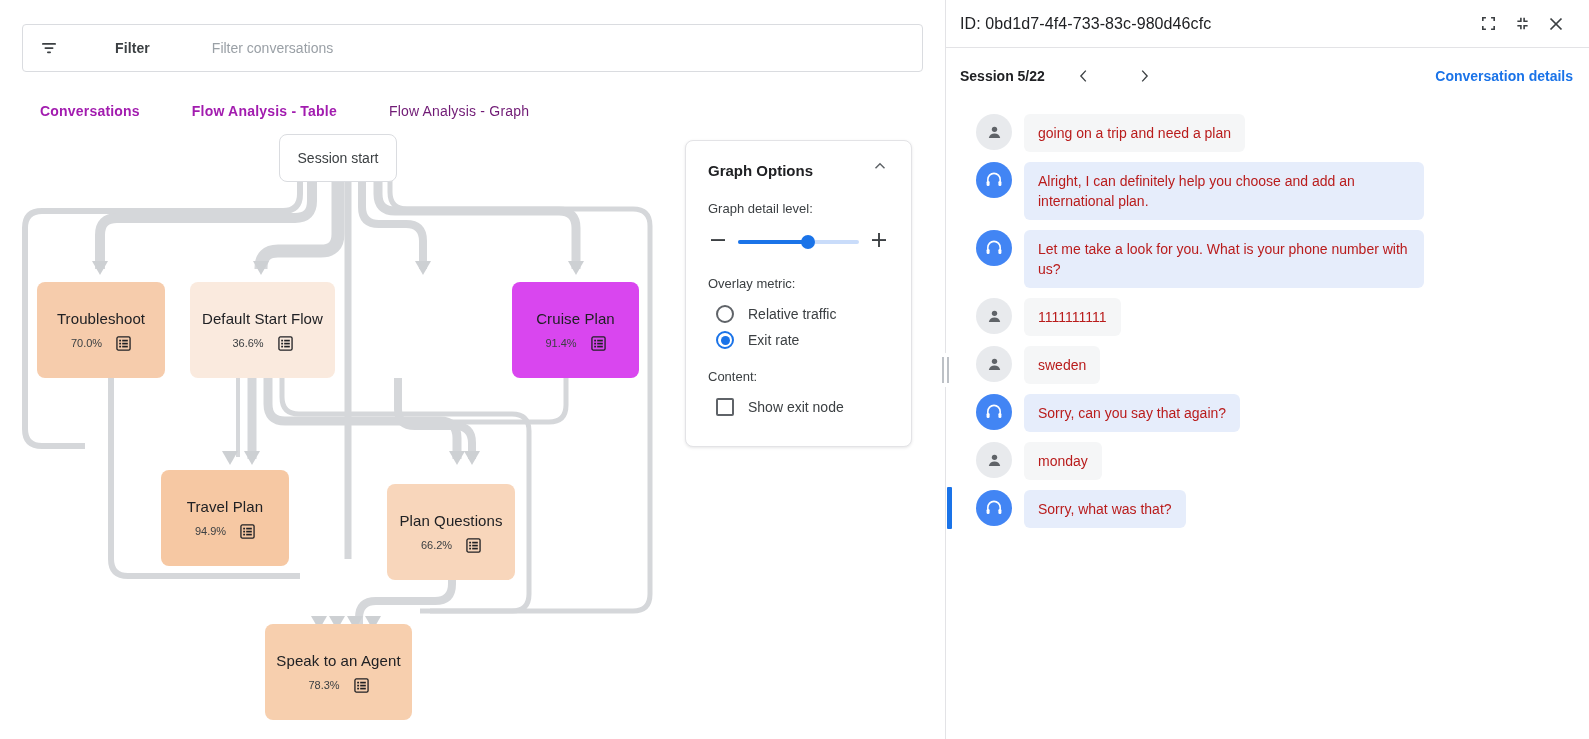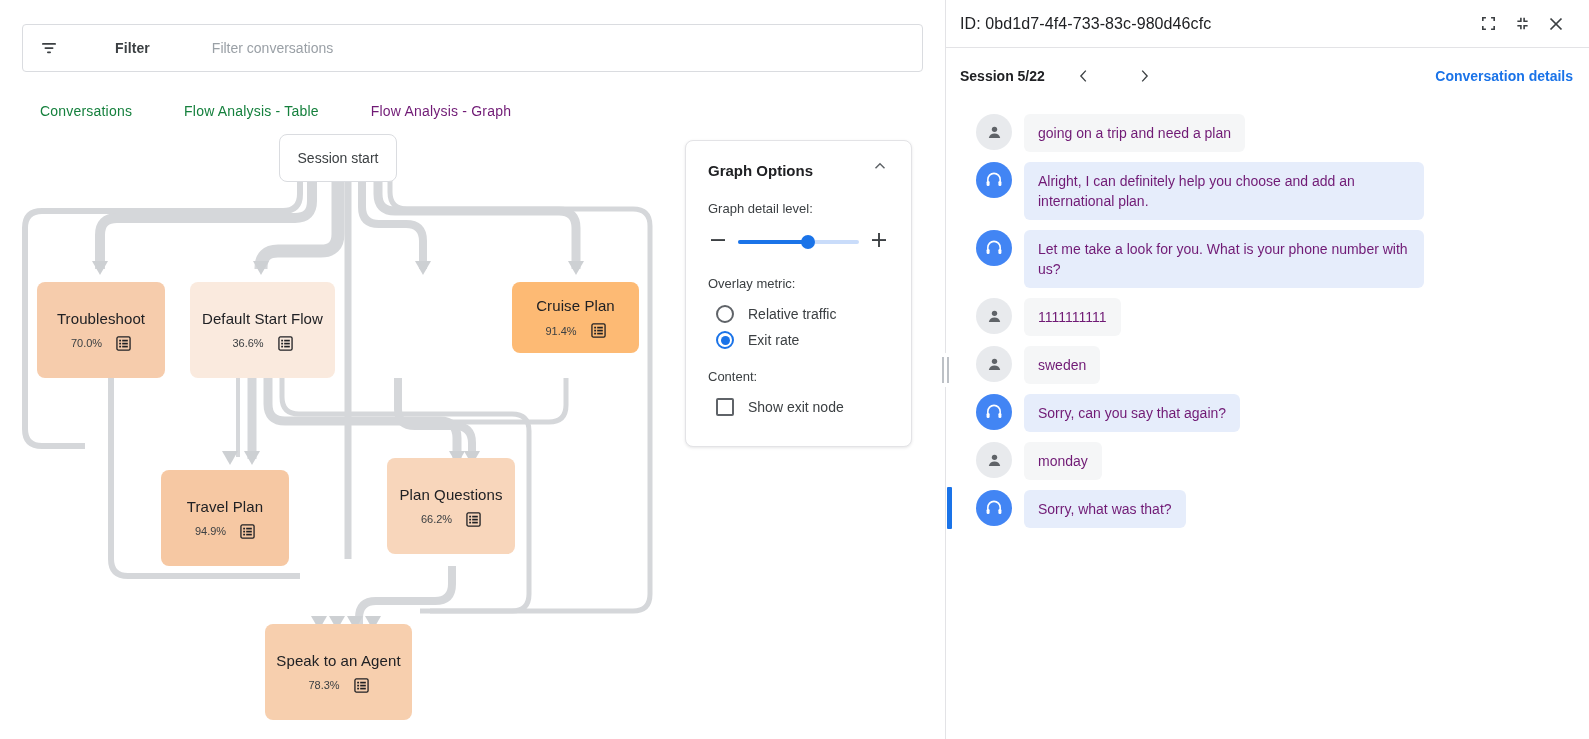--- a/index.html
+++ b/index.html
@@ -50,23 +50,24 @@
     border-bottom: 1px solid #e3e3e6;
     display: flex;
     align-items: flex-end;
     padding-left: 14px;
   }
   .tab {
     position: relative;
     height: 44px;
     display: flex; align-items: center; justify-content: center;
     padding: 0 26px;
-    font-size: 14px; color: #15803d;
+    font-size: 14px; color: #a21caf;
     cursor: pointer;
     letter-spacing: .2px;
+    font-weight: bold;
   }
   .tab.active { color: #701a75; font-weight: normal; }
   .tab.active::after {
     content: ""; position: absolute; left: 0; right: 0; bottom: 0;
     height: 3px; background: #1a73e8;
   }
 
   
   .graph-canvas {
     position: absolute;
@@ -208,21 +209,21 @@
     width: 36px; height: 36px; border-radius: 50%;
     flex: none; display: flex; align-items: center; justify-content: center;
     margin-right: 12px;
   }
   .avatar.user { background: #e8eaed; }
   .avatar.agent { background: #4285f4; }
   .bubble {
     border-radius: 6px;
     padding: 9px 14px;
     font-size: 14px; line-height: 20px;
-    color: #701a75; max-width: 400px;
+    color: #b91c1c; max-width: 400px;
   }
   .bubble.user { background: #f5f6f7; }
   .bubble.agent { background: #e6edfb; }
 
   .divider-handle {
     position: absolute; left: -7px; top: 50%;
     transform: translateY(-50%);
     width: 12px; height: 34px;
     display: flex; align-items: center; justify-content: center;
     gap: 3px; background: #fff; cursor: col-resize; z-index: 30;
@@ -341,21 +342,21 @@
               <rect x="3.4" y="10.4" width="2" height="1.8" fill="#202124"></rect>
               <rect x="6.6" y="4" width="6" height="1.8" fill="#202124"></rect>
               <rect x="6.6" y="7.2" width="6" height="1.8" fill="#202124"></rect>
               <rect x="6.6" y="10.4" width="6" height="1.8" fill="#202124"></rect>
             </svg>
           </span>
         </div>
       </div>
 
 
-      <div class="node" style="left:512px; top:153px; width:127px; height:71px; background:#fdba74;">
+      <div class="node" style="left:512px; top:153px; width:127px; height:96px; background:#d946ef;">
         <div class="node-title">Cruise Plan</div>
         <div class="node-metric-row">
           <span class="node-pct">91.4%</span>
           <span class="list-icon">
             <svg viewBox="0 0 16 16" width="15" height="15">
               <rect x="1" y="1" width="14" height="14" rx="1.5" fill="none" stroke="#202124" stroke-width="1.4"></rect>
               <rect x="3.4" y="4" width="2" height="1.8" fill="#202124"></rect>
               <rect x="3.4" y="7.2" width="2" height="1.8" fill="#202124"></rect>
               <rect x="3.4" y="10.4" width="2" height="1.8" fill="#202124"></rect>
               <rect x="6.6" y="4" width="6" height="1.8" fill="#202124"></rect>
@@ -377,21 +378,21 @@
               <rect x="3.4" y="7.2" width="2" height="1.8" fill="#202124"></rect>
               <rect x="3.4" y="10.4" width="2" height="1.8" fill="#202124"></rect>
               <rect x="6.6" y="4" width="6" height="1.8" fill="#202124"></rect>
               <rect x="6.6" y="7.2" width="6" height="1.8" fill="#202124"></rect>
               <rect x="6.6" y="10.4" width="6" height="1.8" fill="#202124"></rect>
             </svg>
           </span>
         </div>
       </div>
 
-      <div class="node" style="left:387px; top:329px; width:128px; height:96px; background:#f8d6bb;">
+      <div class="node" style="left:387px; top:355px; width:128px; height:96px; background:#f8d6bb;">
         <div class="node-title">Plan Questions</div>
         <div class="node-metric-row">
           <span class="node-pct">66.2%</span>
           <span class="list-icon">
             <svg viewBox="0 0 16 16" width="15" height="15">
               <rect x="1" y="1" width="14" height="14" rx="1.5" fill="none" stroke="#202124" stroke-width="1.4"></rect>
               <rect x="3.4" y="4" width="2" height="1.8" fill="#202124"></rect>
               <rect x="3.4" y="7.2" width="2" height="1.8" fill="#202124"></rect>
               <rect x="3.4" y="10.4" width="2" height="1.8" fill="#202124"></rect>
               <rect x="6.6" y="4" width="6" height="1.8" fill="#202124"></rect>

